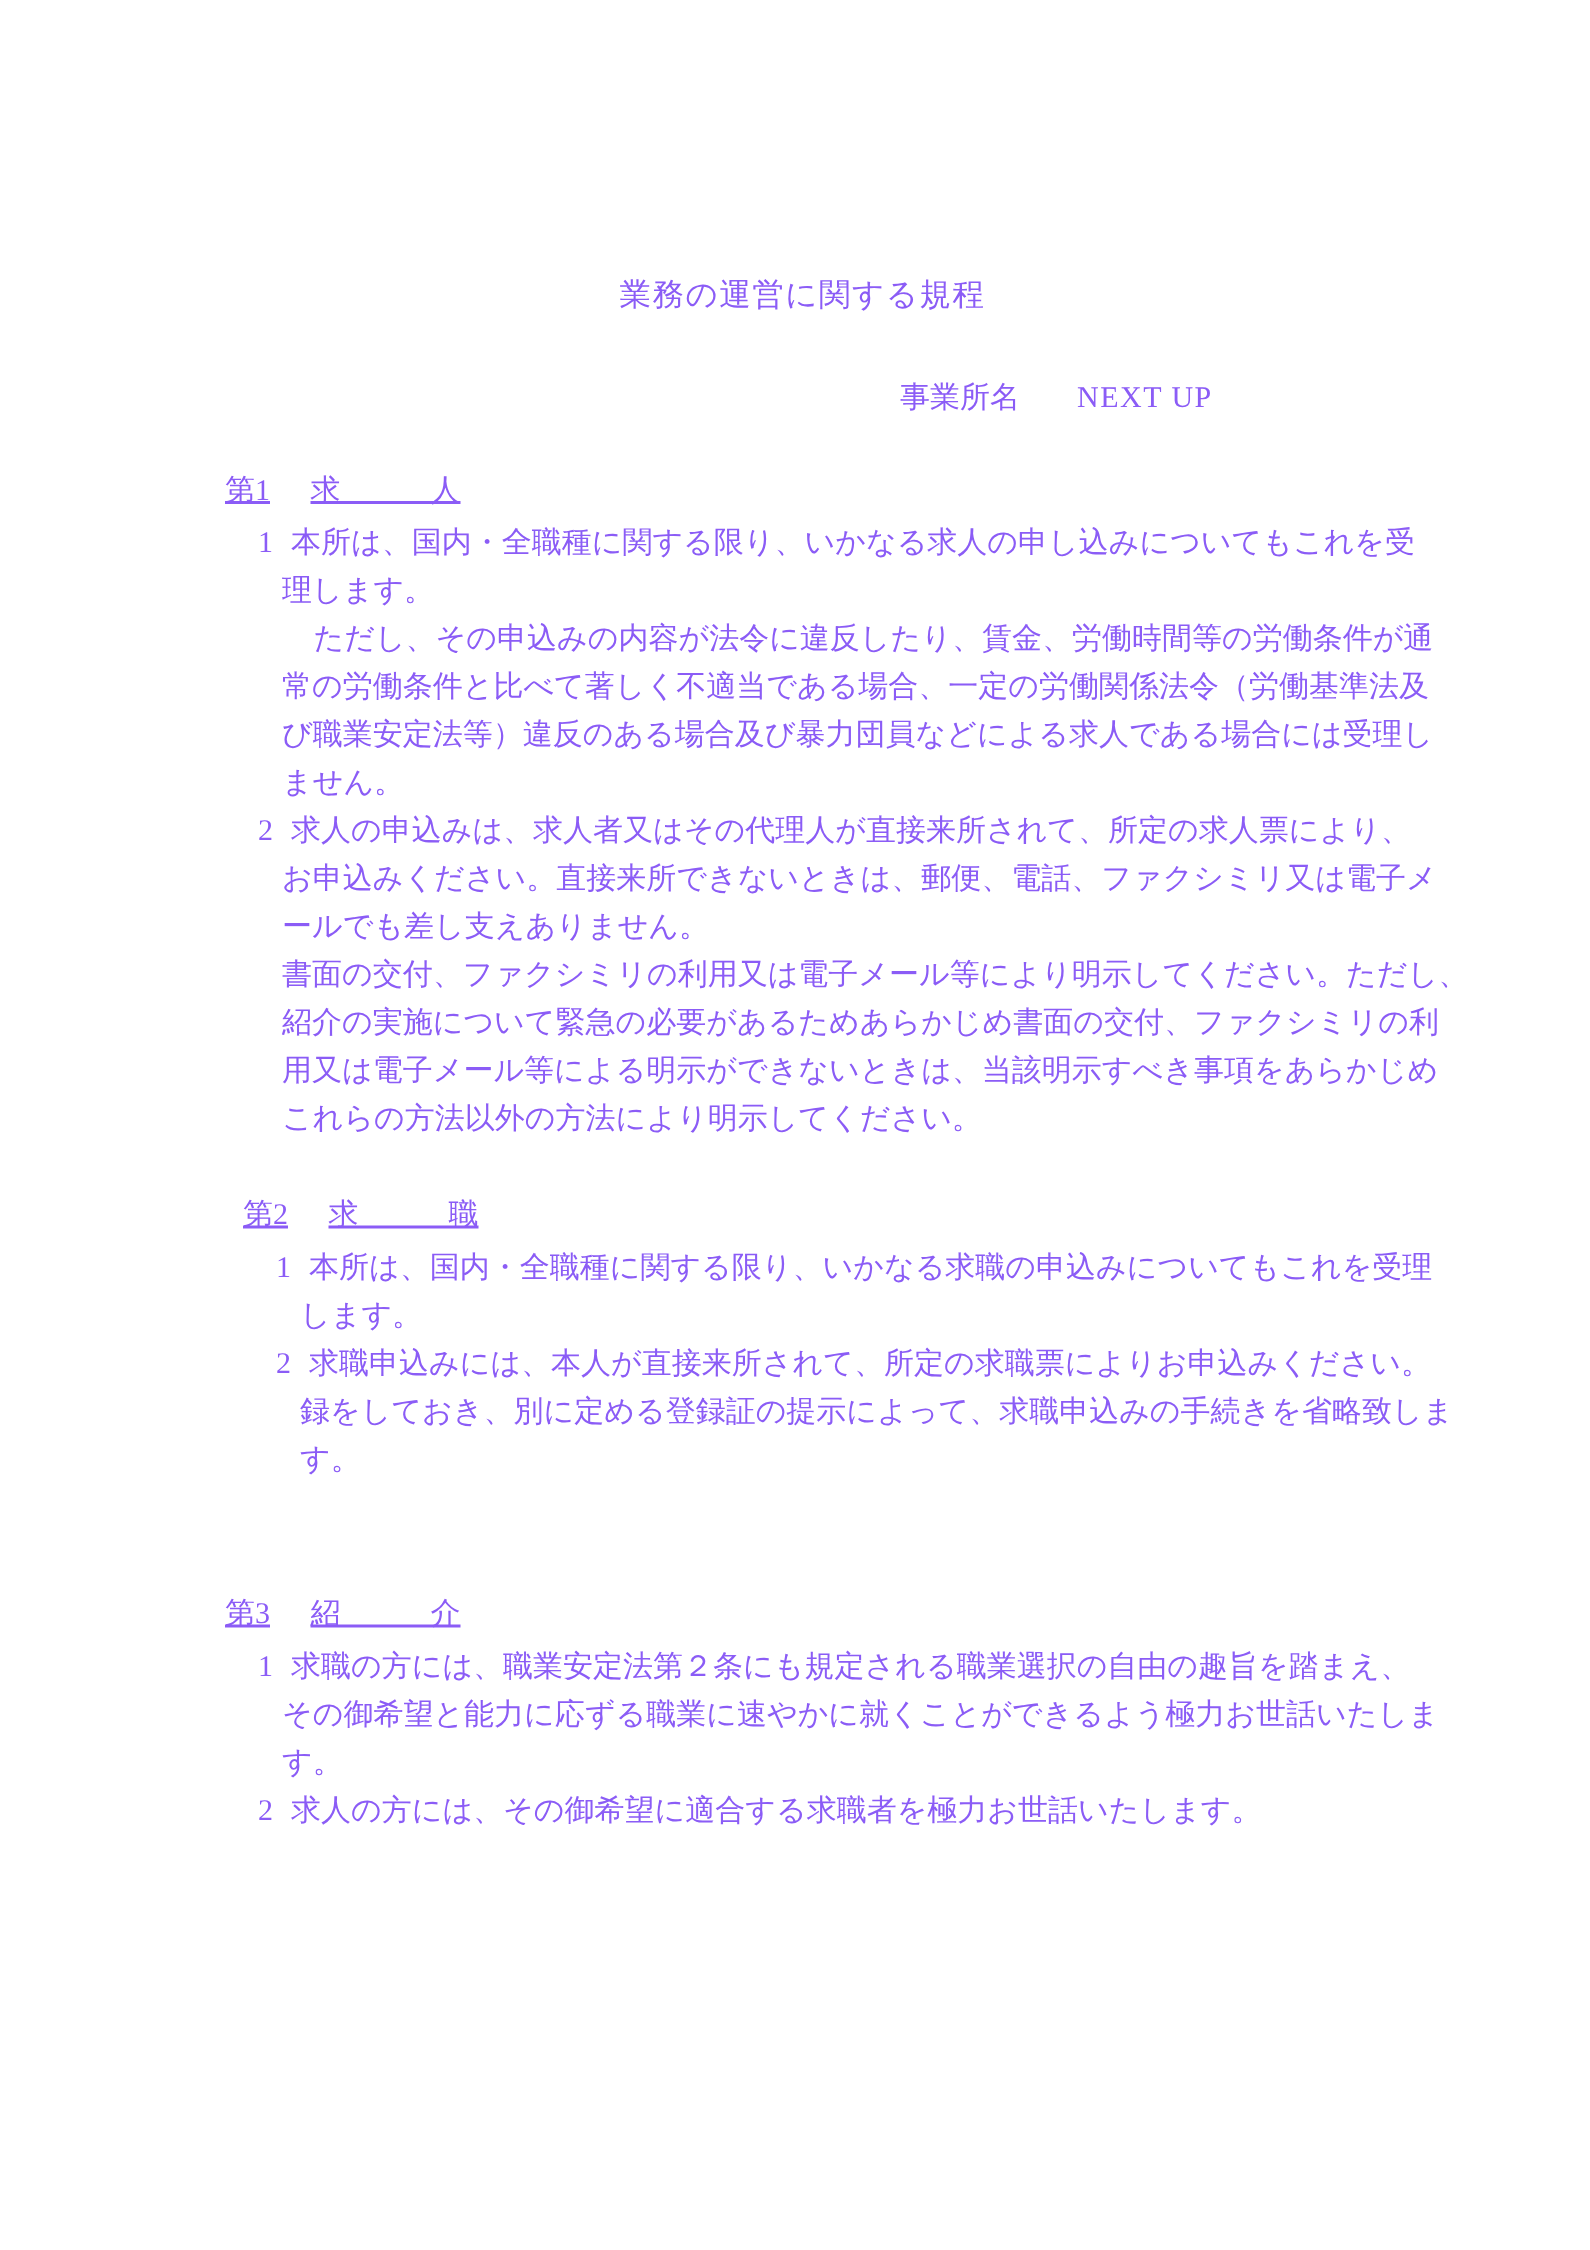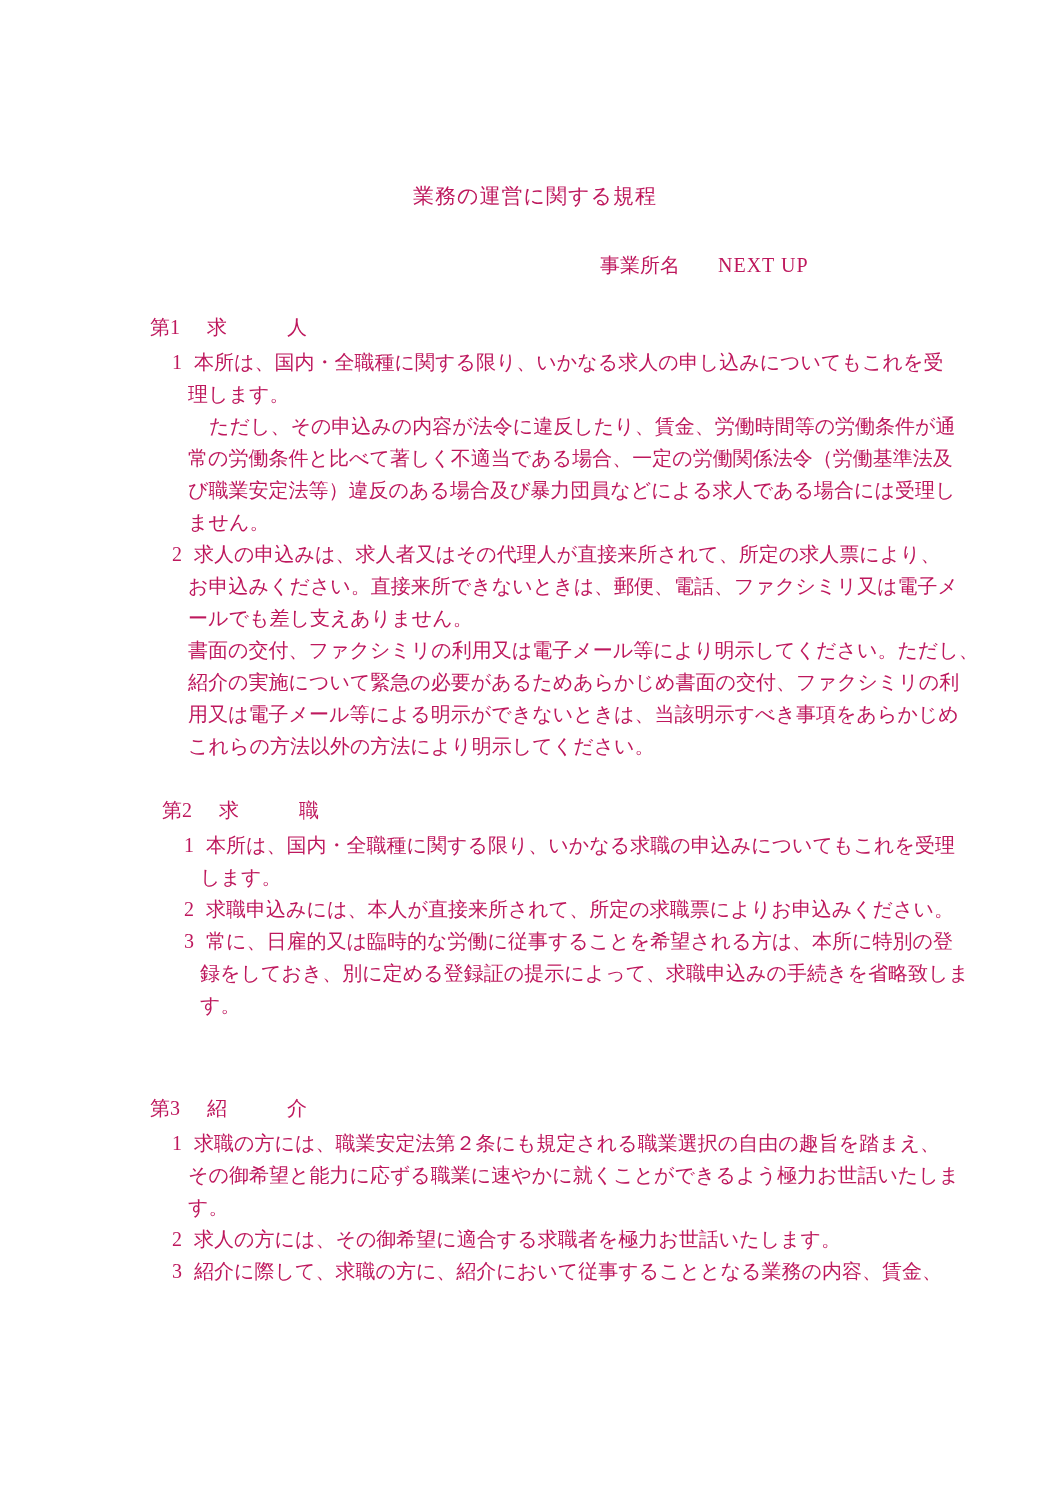--- a/index.html
+++ b/index.html
@@ -6,21 +6,21 @@
     margin: 0;
     padding: 0;
     background: #ffffff;
   }
   .page {
     position: relative;
     width: 1060px;
     height: 1500px;
     background: #ffffff;
     font-family: "Liberation Serif", "DejaVu Serif", serif;
-    color: #be185d;
+    color: #8b5cf6;
     overflow: hidden;
   }
   .content {
     position: absolute;
     left: 150px;
     top: 180px;
     width: 770px;
     font-size: 20px;
   }
   .line {
@@ -37,21 +37,21 @@
     margin-top: 37px;
     padding-left: 450px;
   }
   .office-name {
     margin-left: 38px;
     letter-spacing: 1px;
   }
   .section-1 { margin-top: 30px; }
   .section-2 { margin-top: 32px; margin-left: 12px; }
   .section-3 { margin-top: 71px; }
-  .heading { margin-bottom: 3px; }
+  .heading { margin-bottom: 3px; text-decoration: underline; }
   .h-word { margin-left: 27px; }
   .item-first { padding-left: 22px; }
   .item-num {
     display: inline-block;
     width: 22px;
   }
   .cont { padding-left: 38px; }
   .note-first { padding-left: 59px; }
 </style>
 </head>
@@ -81,28 +81,26 @@
           <div class="line cont">書面の交付、ファクシミリの利用又は電子メール等により明示してください。ただし、</div>
           <div class="line cont">紹介の実施について緊急の必要があるためあらかじめ書面の交付、ファクシミリの利</div>
           <div class="line cont">用又は電子メール等による明示ができないときは、当該明示すべき事項をあらかじめ</div>
           <div class="line cont">これらの方法以外の方法により明示してください。</div>
         </div>
         <div class="section section-2">
           <div class="line heading"><span class="h-no">第2</span><span class="h-word">求　　　職</span></div>
           <div class="line item-first"><span class="item-num">1</span><span class="item-text">本所は、国内・全職種に関する限り、いかなる求職の申込みについてもこれを受理</span></div>
           <div class="line cont">します。</div>
           <div class="line item-first"><span class="item-num">2</span><span class="item-text">求職申込みには、本人が直接来所されて、所定の求職票によりお申込みください。</span></div>
-          <div class="line item-first"><span class="item-num">3</span><span class="item-text">常に、日雇的又は臨時的な労働に従事することを希望される方は、本所に特別の登</span></div>
           <div class="line cont">録をしておき、別に定める登録証の提示によって、求職申込みの手続きを省略致しま</div>
           <div class="line cont">す。</div>
         </div>
         <div class="section section-3">
           <div class="line heading"><span class="h-no">第3</span><span class="h-word">紹　　　介</span></div>
           <div class="line item-first"><span class="item-num">1</span><span class="item-text">求職の方には、職業安定法第２条にも規定される職業選択の自由の趣旨を踏まえ、</span></div>
           <div class="line cont">その御希望と能力に応ずる職業に速やかに就くことができるよう極力お世話いたしま</div>
           <div class="line cont">す。</div>
           <div class="line item-first"><span class="item-num">2</span><span class="item-text">求人の方には、その御希望に適合する求職者を極力お世話いたします。</span></div>
-          <div class="line item-first"><span class="item-num">3</span><span class="item-text">紹介に際して、求職の方に、紹介において従事することとなる業務の内容、賃金、</span></div>
         </div>
       </div>
 
   </div>
 </div>
 
 </body></html>

